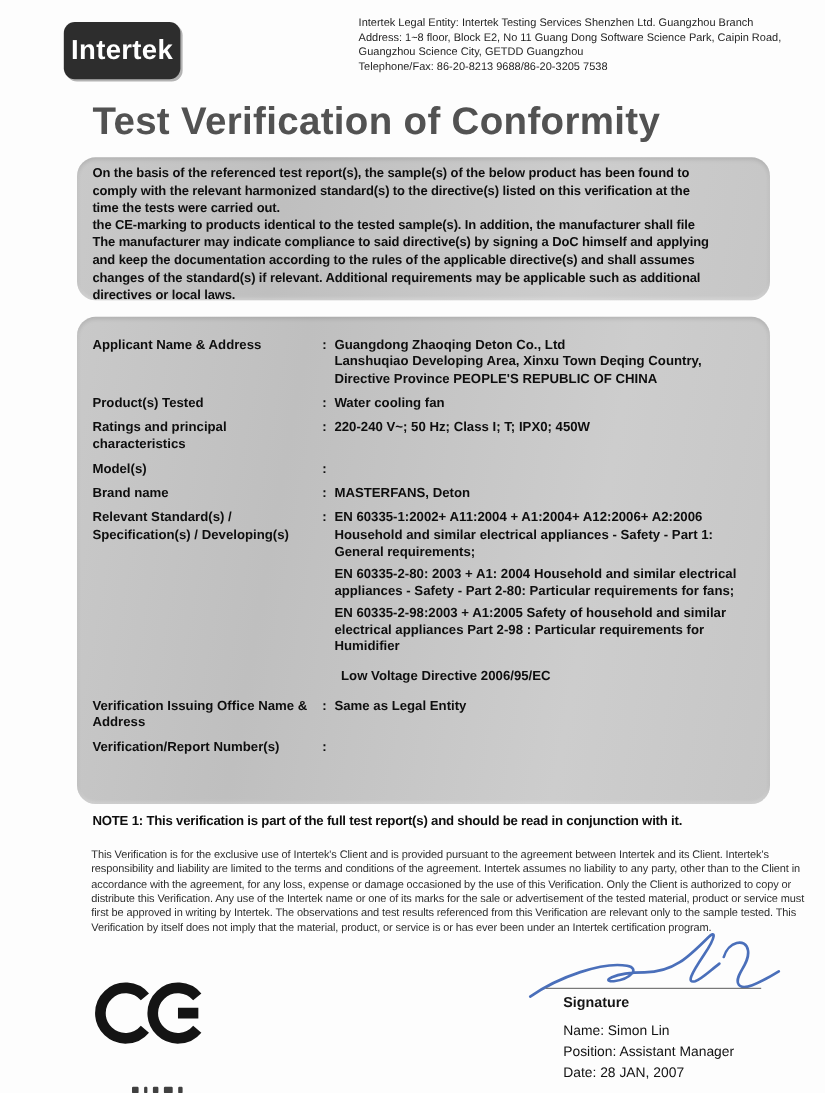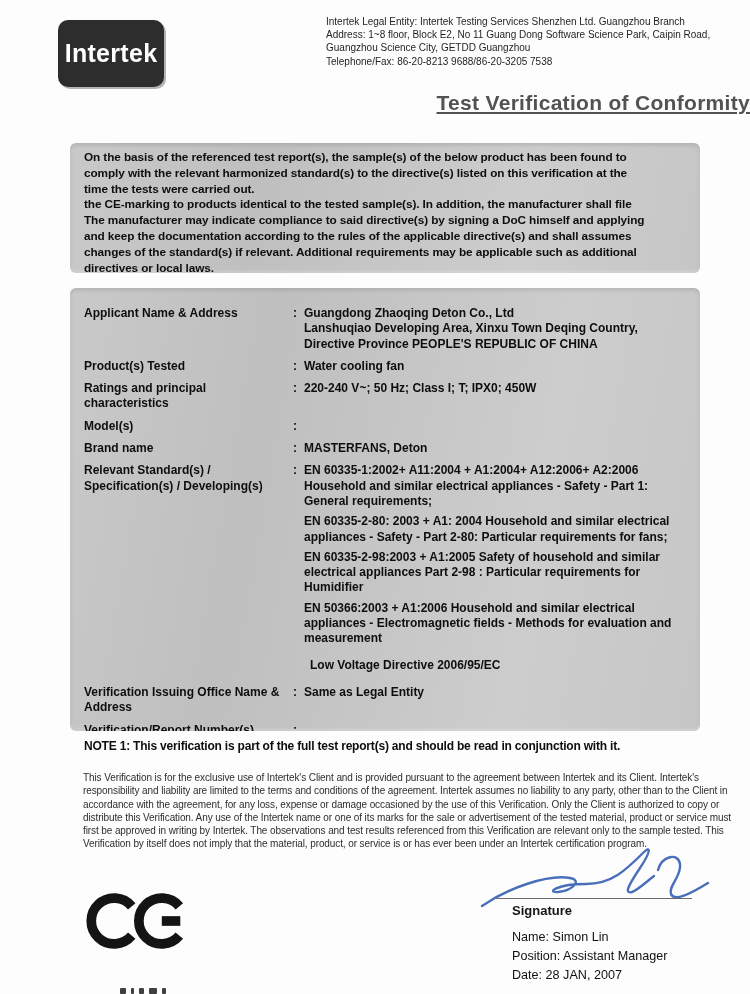--- a/index.html
+++ b/index.html
@@ -4,43 +4,43 @@
 <style>
   html,body { margin:0; padding:0; background:#ffffff; }
   .page {
     position:relative; width:750px; height:994px; overflow:hidden;
     background:#fdfdfd; font-family:"Liberation Sans", sans-serif; color:#1a1a1a;
   }
   .line { display:block; white-space:nowrap; }
 
   
   .logo {
-    position:absolute; left:58px; top:20px; width:106px; height:67px;
+    position:absolute; left:58px; top:20px; width:106px; height:52px;
     background:#2d2d2d; border-radius:10px;
     display:flex; align-items:center; justify-content:center;
     box-shadow:2px 2px 0 rgba(40,40,40,.35);
   }
   .logo span { color:#ffffff; font-size:25px; font-weight:bold; letter-spacing:.3px; }
   .header-text {
     position:absolute; left:326px; top:15px; width:422px;
     font-size:10px; line-height:13.2px; color:#1f1f1f;
   }
 
   
   .title {
     position:absolute; left:84px; top:91px; width:666px;
-    text-align:right; font-size:21px; font-weight:bold;
-    color:#525252; letter-spacing:.3px; white-space:nowrap;text-decoration:underline;
+    text-align:left; font-size:35px; font-weight:bold;
+    color:#525252; letter-spacing:.3px; white-space:nowrap;
   }
 
   
   .panel {
     position:absolute; left:70px; width:630px; box-sizing:border-box;
     background:linear-gradient(100deg,#c9c9c9,#bfbfbf 30%,#cdcdcd 72%,#c6c6c6);
-    border-radius:6px;
+    border-radius:17px;
     box-shadow:inset 0 2px 4px rgba(0,0,0,.12), inset 0 -2px 3px rgba(255,255,255,.25);
     overflow:hidden;
   }
   .panel1 { top:143px; height:130px; padding:7px 12px 0 14px;
     font-size:11.8px; font-weight:bold; line-height:15.8px; color:#0e0e0e; letter-spacing:-.1px; }
   .panel2 { top:288px; height:443px; padding:18px 12px 0 14px; }
 
   
   .row { display:flex; margin-bottom:7px; font-size:12px; font-weight:bold;
          line-height:15.3px; color:#0e0e0e; }
@@ -172,25 +172,20 @@
         </span>
         <span class="std-para" style="display:block">
           <span class="line">EN 60335-2-80: 2003 + A1: 2004  Household and similar electrical</span>
           <span class="line">appliances - Safety - Part 2-80: Particular requirements for fans;</span>
         </span>
         <span class="std-para" style="display:block">
           <span class="line">EN 60335-2-98:2003 + A1:2005  Safety of household and similar</span>
           <span class="line">electrical appliances Part 2-98 : Particular requirements for</span>
           <span class="line">Humidifier</span>
         </span>
-        <span class="std-para" style="display:block">
-          <span class="line">EN 50366:2003 + A1:2006 Household and similar electrical</span>
-          <span class="line">appliances - Electromagnetic fields - Methods for evaluation and</span>
-          <span class="line">measurement</span>
-        </span>
         <span class="std-para std-lvd" style="display:block">
           <span class="line">Low Voltage Directive 2006/95/EC</span>
         </span>
       </span>
     </div>
 
     <div class="row">
       <span class="lbl">
         <span class="line">Verification Issuing Office Name &amp;</span>
         <span class="line">Address</span>

